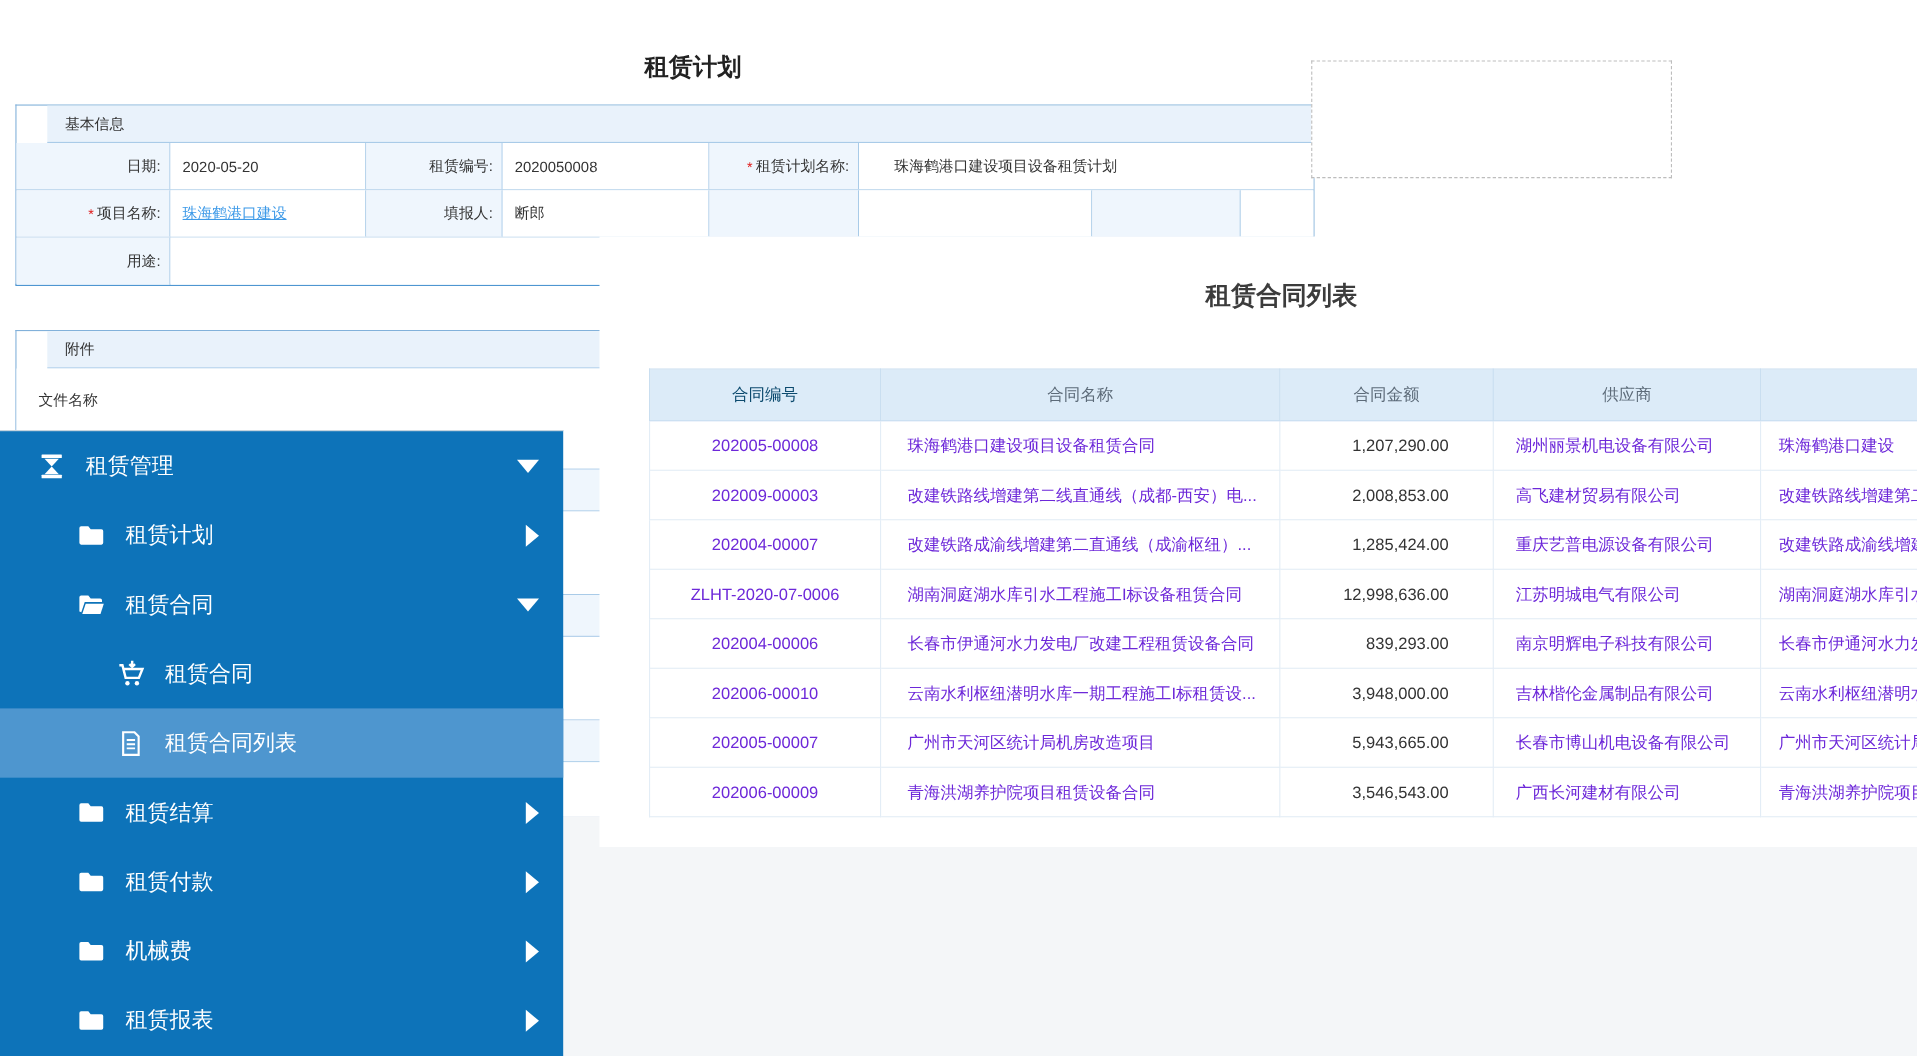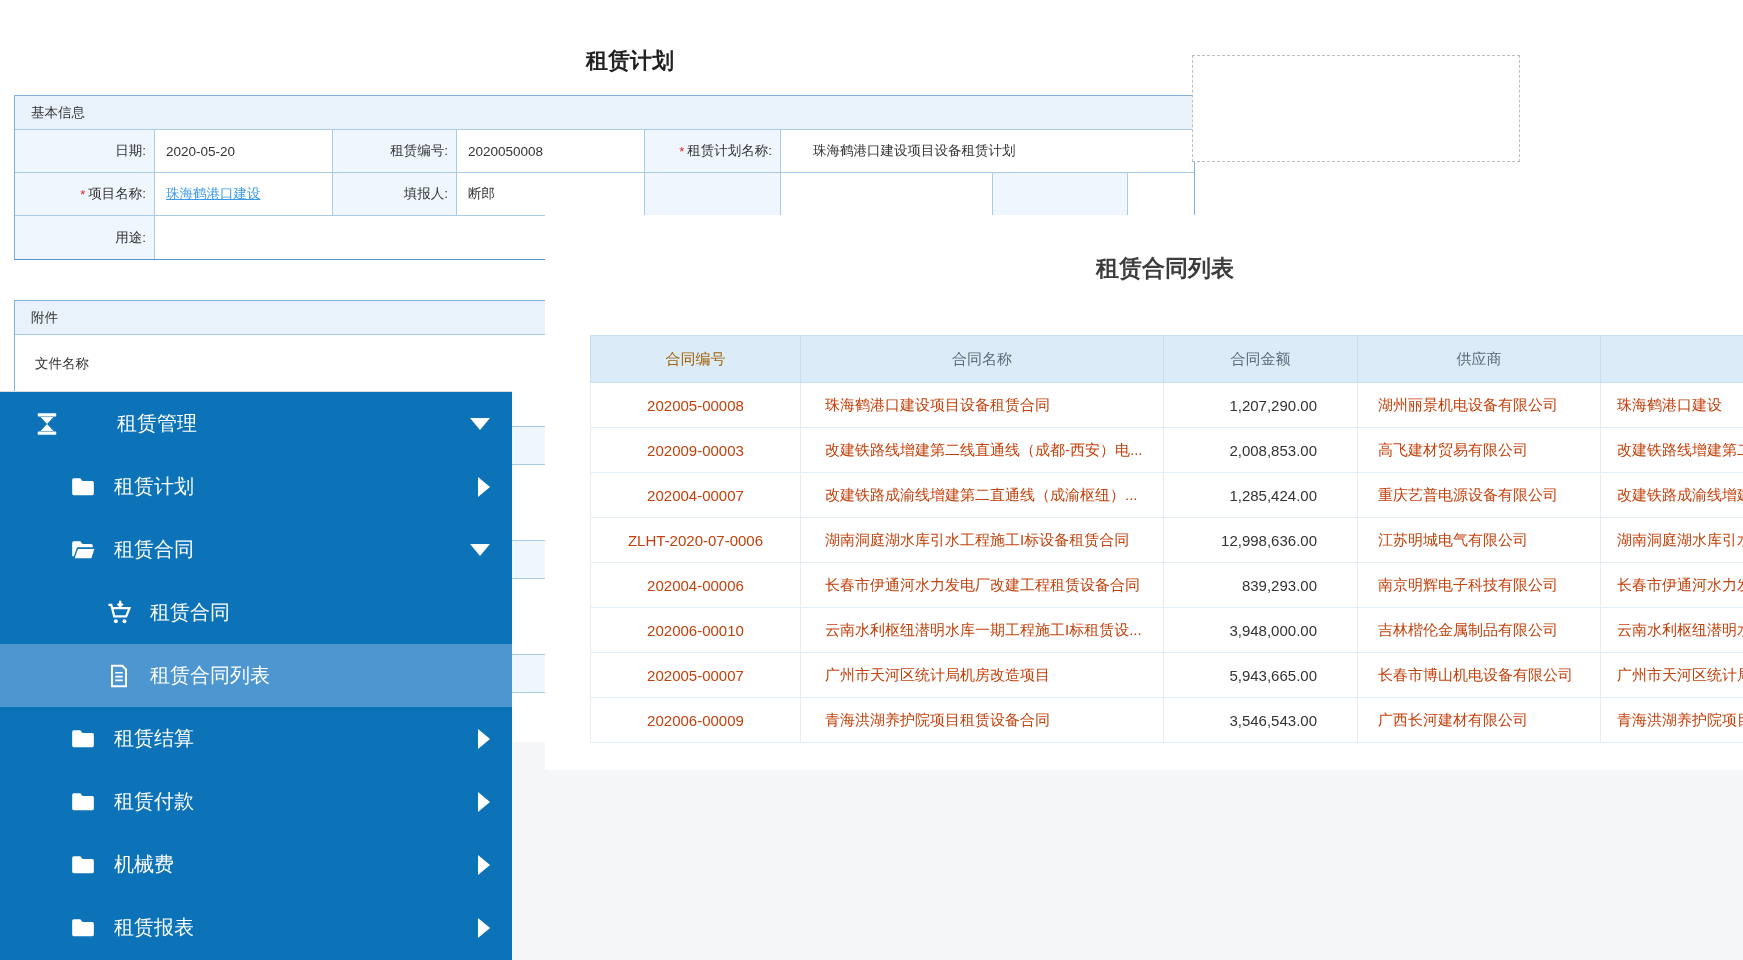--- a/index.html
+++ b/index.html
@@ -12,21 +12,21 @@
     font-size:22px; font-weight:bold; color:#222; }
   .list-title { position:absolute; top:38px; left:0; width:1240px; text-align:center;
     font-size:23px; font-weight:bold; color:#3c3c3c; }
 
   
   .panel { position:absolute; left:14px; width:1181px; background:#fff;
     border:1px solid #82b1da; border-bottom:2px solid #4e96d1; }
   .form-panel { top:95px; height:165px; }
   .attach-panel { top:300px; height:442px; }
   .sec-head { height:34px; background:#e9f2fb; border-bottom:1px solid #a9cbe8;
-    display:flex; align-items:center; padding-left:16px; font-size:13.5px; color:#333; }
+    display:flex; align-items:center; padding-left:16px; font-size:13.5px; color:#333;margin-left:28px; }
   .frow { display:flex; height:43px; border-bottom:1px solid #a9cbe8; }
   .frow:last-child { border-bottom:none; }
   .fcell { height:100%; border-right:1px solid #a9cbe8; display:flex; align-items:center;
     font-size:13.5px; color:#333; overflow:hidden; white-space:nowrap; }
   .fcell:last-child { border-right:none;padding-left:32px; }
   .flabel { background:#eff6fd; justify-content:flex-end; padding-right:8px; }
   .fvalue { background:#fff; padding-left:11px; }
   .req { color:#e02020; margin-right:3px; font-size:13px; }
   .w126{width:140px;} .w178{width:178px;} .w124{width:124px;} .w240{width:188px;}
   .w136{width:136px;} .w212{width:212px;} .w135{width:135px;} .wflex{flex:1;}
@@ -44,37 +44,37 @@
 
   
   .gray-area { position:absolute; left:512px; top:742px; width:1231px; height:218px; background:#f4f6f8; }
 
   
   .contract-panel { position:absolute; left:545px; top:215px; width:1240px; height:555px; background:#fff; }
   table.ctable { position:absolute; left:45px; top:120px; width:1250px;
     border-collapse:collapse; table-layout:fixed; }
   .ctable th { height:47px; background:#dcebf8; border:1px solid #c9def0;
     font-size:15px; font-weight:normal; color:#5d6b79; text-align:center; }
-  .ctable th.orange { color:#a16207; }
+  .ctable th.orange { color:#0c4a6e; }
   .ctable td { height:45px; border:1px solid #e3edf6; background:#fff;
     font-size:15px; color:#3e9ae8; overflow:hidden; white-space:nowrap; }
-  .ctable td a { color:#c2410c; text-decoration:none; cursor:pointer; }
+  .ctable td a { color:#6d28d9; text-decoration:none; cursor:pointer; }
   .ctable td.c-no { text-align:center; }
   .ctable td.c-name { padding-left:24px; }
   .ctable td.c-amount { text-align:right; padding-right:40px; color:#333; }
   .ctable td.c-supplier { padding-left:20px; }
   .ctable td.c-project { padding-left:16px; }
 
   
   .sidebar { position:absolute; left:0; top:391px; width:512px; height:569px;
     background:#0d73b9; border-top:1px solid #d8dde2; }
   .side-item { position:relative; height:63px; display:flex; align-items:center;
     color:#fff; font-size:20px; font-weight:500; cursor:pointer; }
   .side-item.selected { background:#4e96cf; }
-  .side-item.lvl1 { padding-left:32px;gap:39px; }
+  .side-item.lvl1 { padding-left:32px; }
   .side-item.lvl2 { padding-left:68px; }
   .side-item.lvl3 { padding-left:104px; }
   .side-item .icon { display:none; width:30px; height:28px; margin-right:16px;
     align-items:center; justify-content:center; flex:0 0 30px; }
   .side-item[data-icon="hourglass-icon"] .icon.i-hourglass { display:flex; }
   .side-item[data-icon="folder-icon"] .icon.i-folder { display:flex; }
   .side-item[data-icon="folder-open-icon"] .icon.i-folder-open { display:flex; }
   .side-item[data-icon="cart-icon"] .icon.i-cart { display:flex; }
   .side-item[data-icon="document-icon"] .icon.i-doc { display:flex; }
   .side-item .chev { display:none; position:absolute; right:22px; width:0; height:0; }

